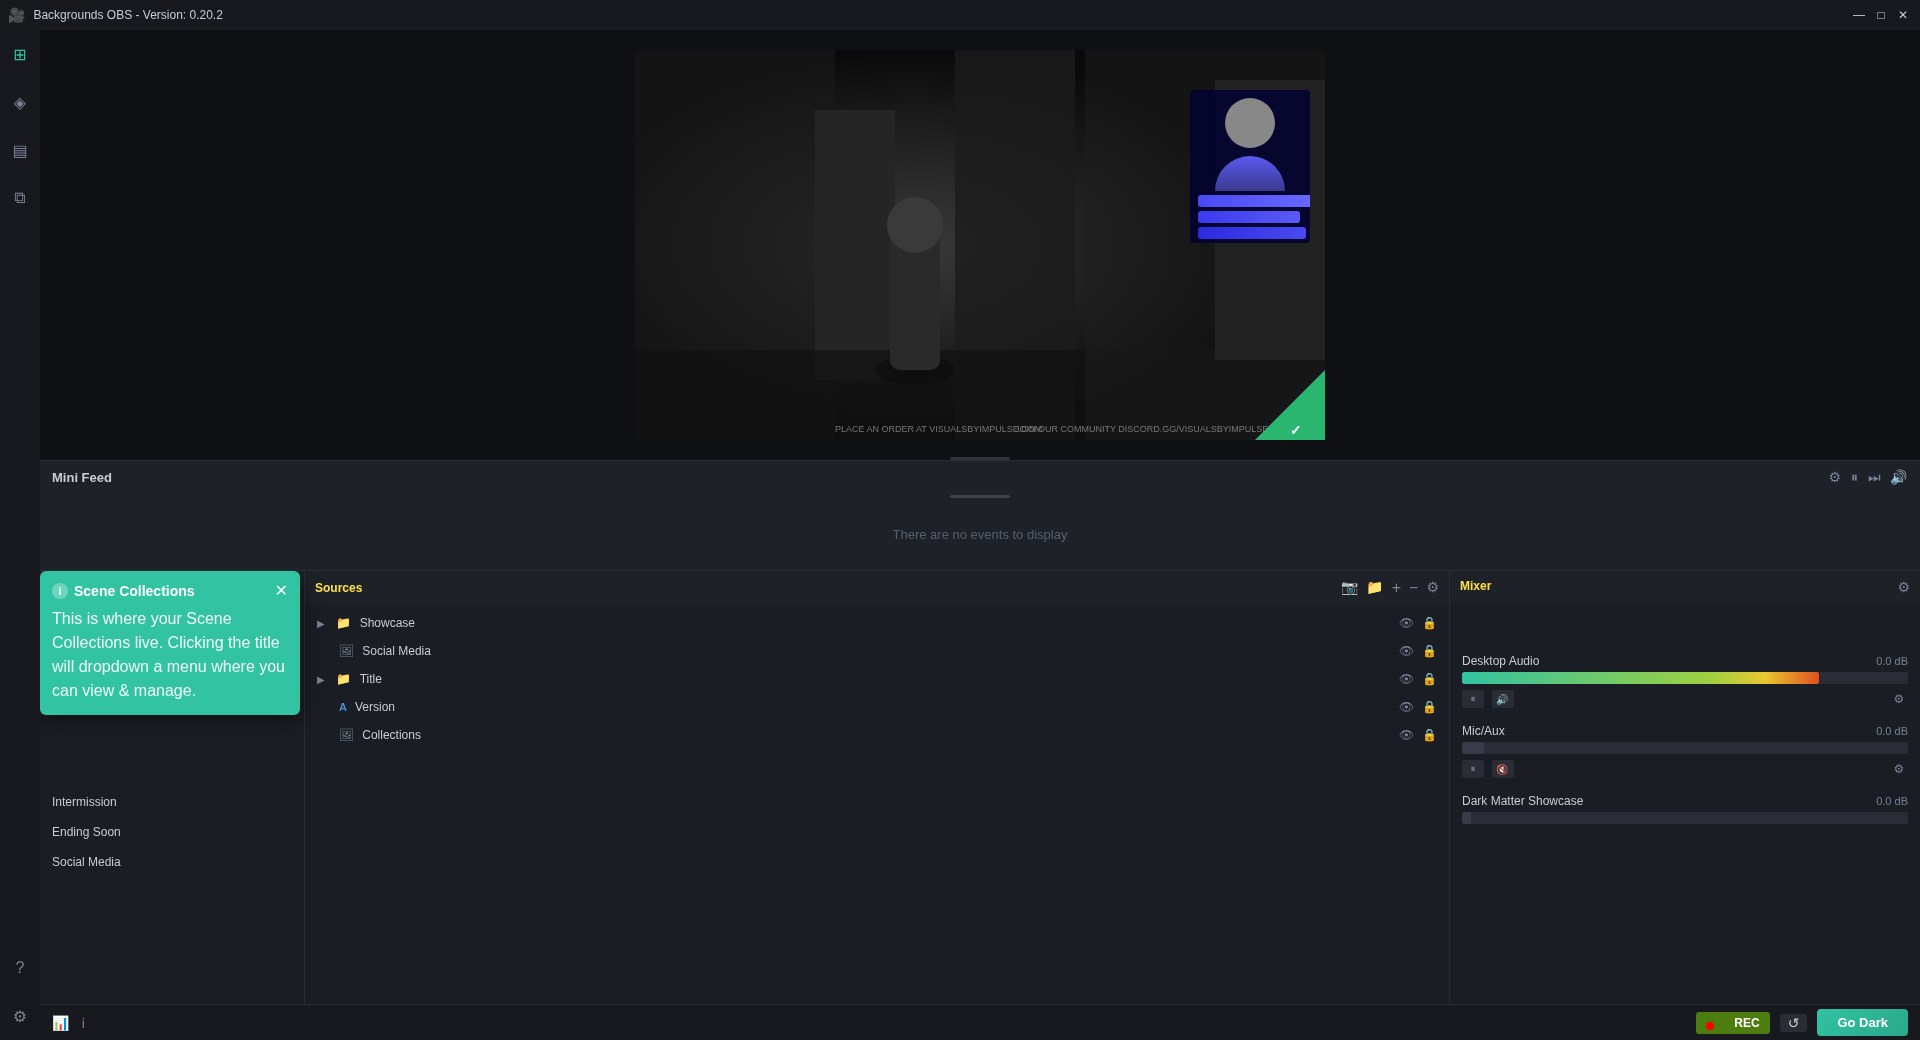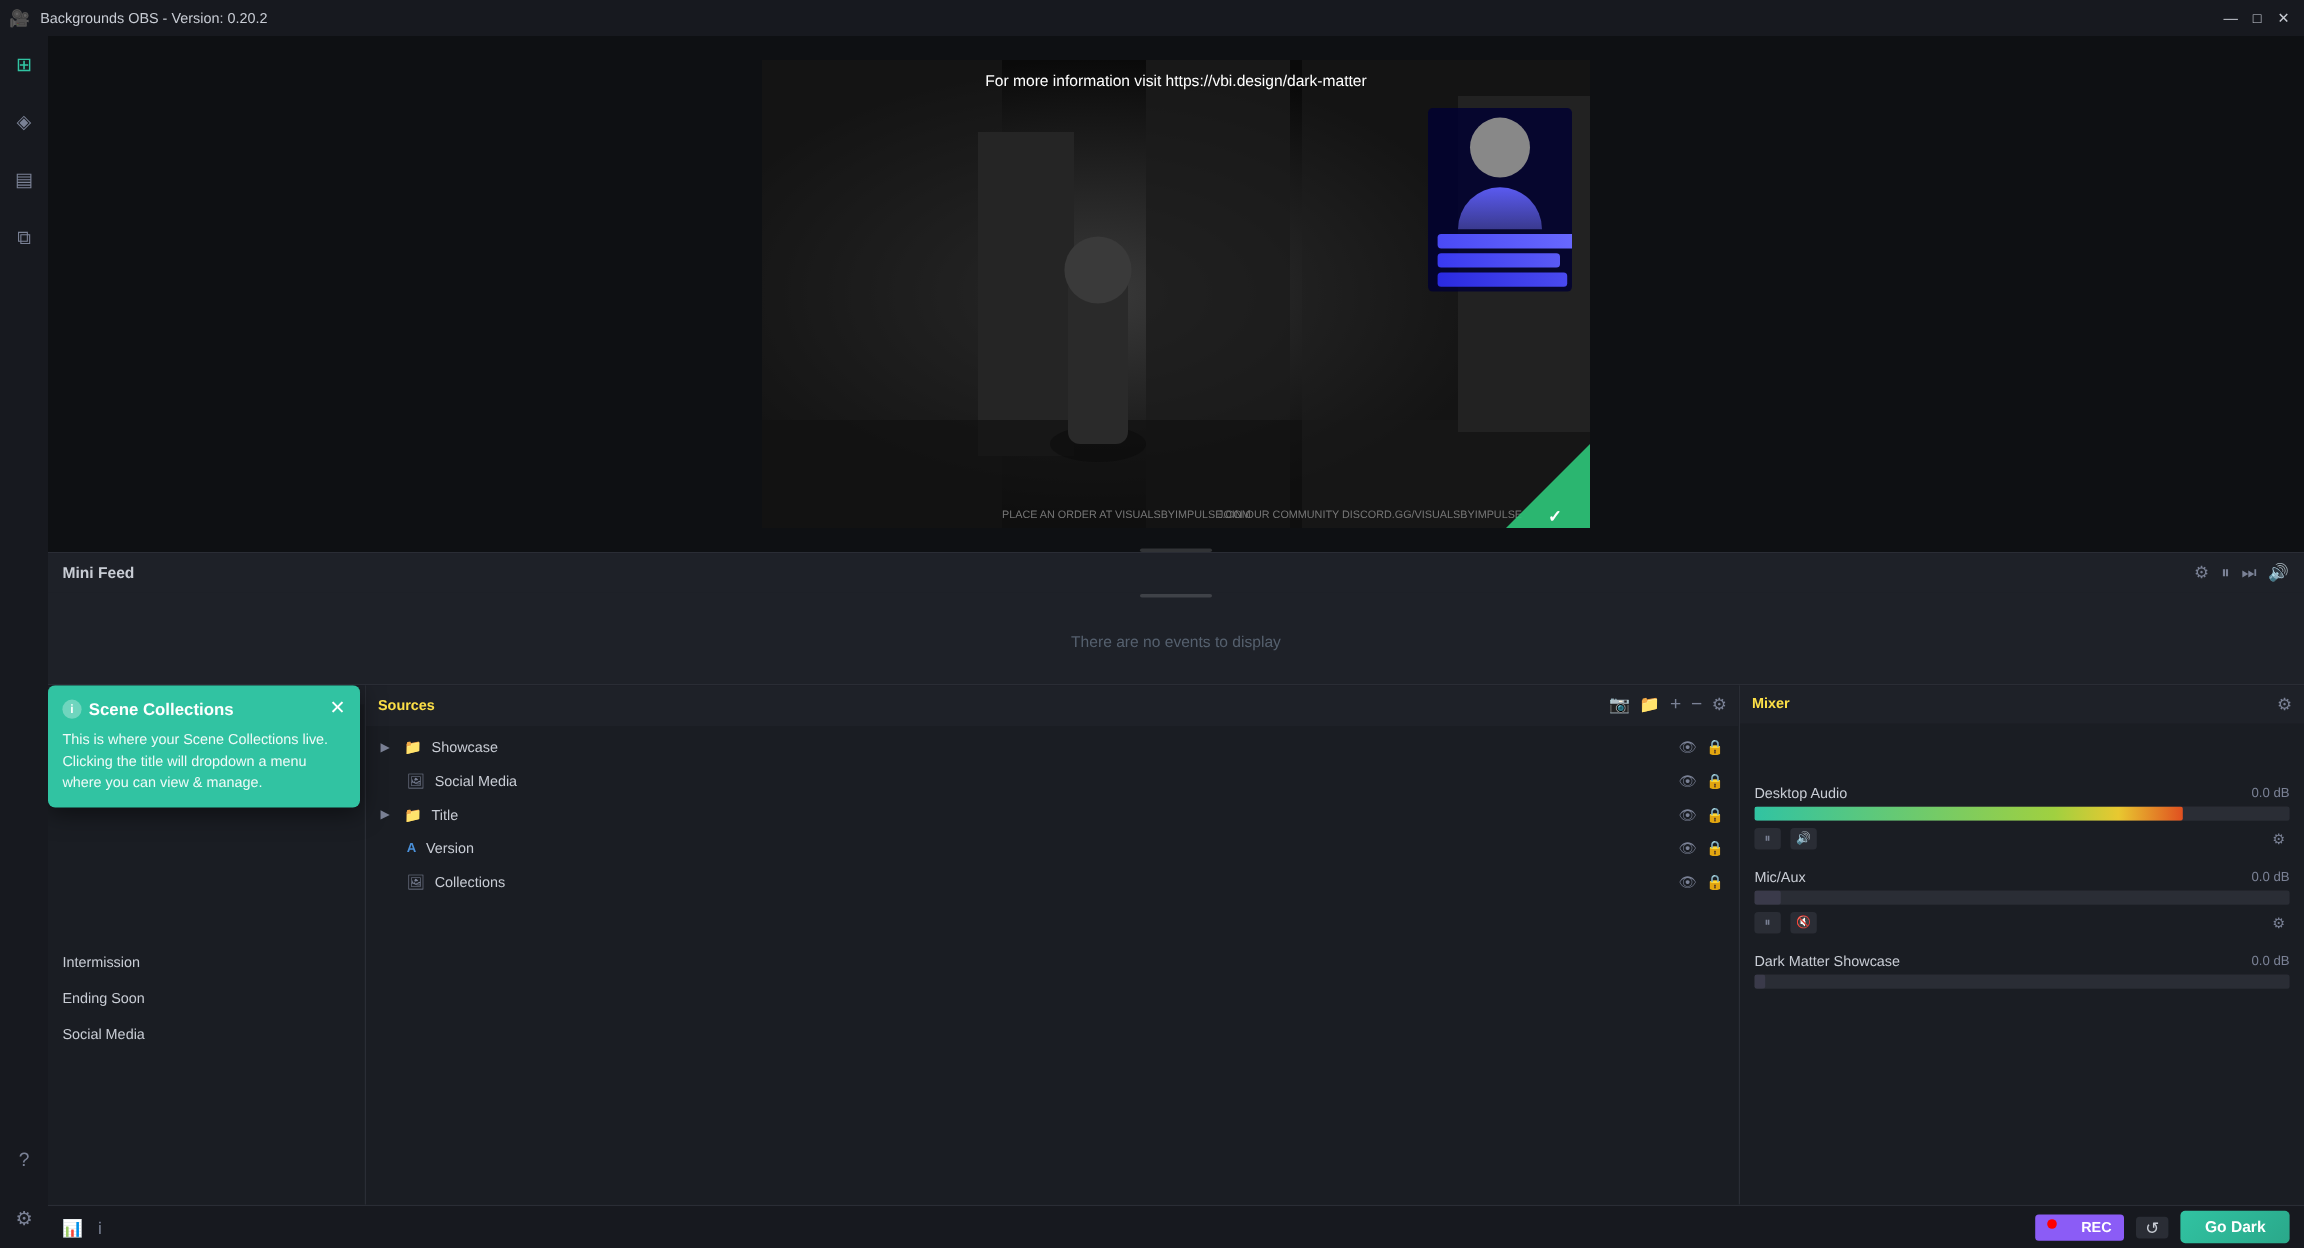--- a/index.html
+++ b/index.html
@@ -397,30 +397,30 @@
       display: flex;
       gap: 10px;
       align-items: center;
     }
     .status-icon {
       color: #7a8195;
       font-size: 14px;
       cursor: pointer;
     }
     .rec-btn {
-      background: #8b5cf6;
+      background: #4d7c0f;
       color: white;
       border: none;
       border-radius: 3px;
       padding: 4px 10px;
       font-size: 12px;
       font-weight: 600;
       cursor: pointer;
       display: flex;
-      align-items: flex-start;
+      align-items: flex-end;
       gap: 20px;
     }
     .golive-btn {
       background: linear-gradient(135deg, #31c3a2 0%, #2aa88a 100%);
       color: white;
       border: none;
       border-radius: 4px;
       padding: 6px 20px;
       font-size: 13px;
       font-weight: 700;
@@ -455,21 +455,21 @@
       font-weight: 700;
       color: #fff;
     }
     #popup-close {
       color: #fff;
       cursor: pointer;
       font-size: 16px;
       line-height: 1;
     }
     #popup-body {
-      font-size: 12px;
+      font-size: 16px;
       color: rgba(255,255,255,0.92);
       line-height: 1.5;
     }
     .info-circle {
       width: 16px;
       height: 16px;
       background: rgba(255,255,255,0.3);
       border-radius: 50%;
       display: inline-flex;
       align-items: center;
@@ -565,21 +565,20 @@
             <rect x="450" y="0" width="240" height="390" fill="#1e1e1e" opacity="0.5"></rect>
             <rect x="580" y="30" width="110" height="280" fill="#252525" opacity="0.8"></rect>
 
             <text x="200" y="382" fill="#777" font-size="9" font-family="Arial">PLACE AN ORDER AT VISUALSBYIMPULSE.COM</text>
             <text x="380" y="382" fill="#777" font-size="9" font-family="Arial">JOIN OUR COMMUNITY DISCORD.GG/VISUALSBYIMPULSE</text>
 
             <polygon points="620,390 690,390 690,320" fill="#2dc87a" opacity="0.9"></polygon>
             <text x="655" y="385" fill="white" font-size="14" font-family="Arial" font-weight="bold">✓</text>
           </svg>
           
-          <div id="preview-info-text">For more information visit https://vbi.design/dark-matter</div>
           
           <div class="preview-overlay-card">
             <div class="overlay-avatar"></div>
             <div class="overlay-avatar-body"></div>
             <div class="overlay-bar overlay-bar-1"></div>
             <div class="overlay-bar overlay-bar-2"></div>
             <div class="overlay-bar overlay-bar-3"></div>
           </div>
         </div>
       </div>

